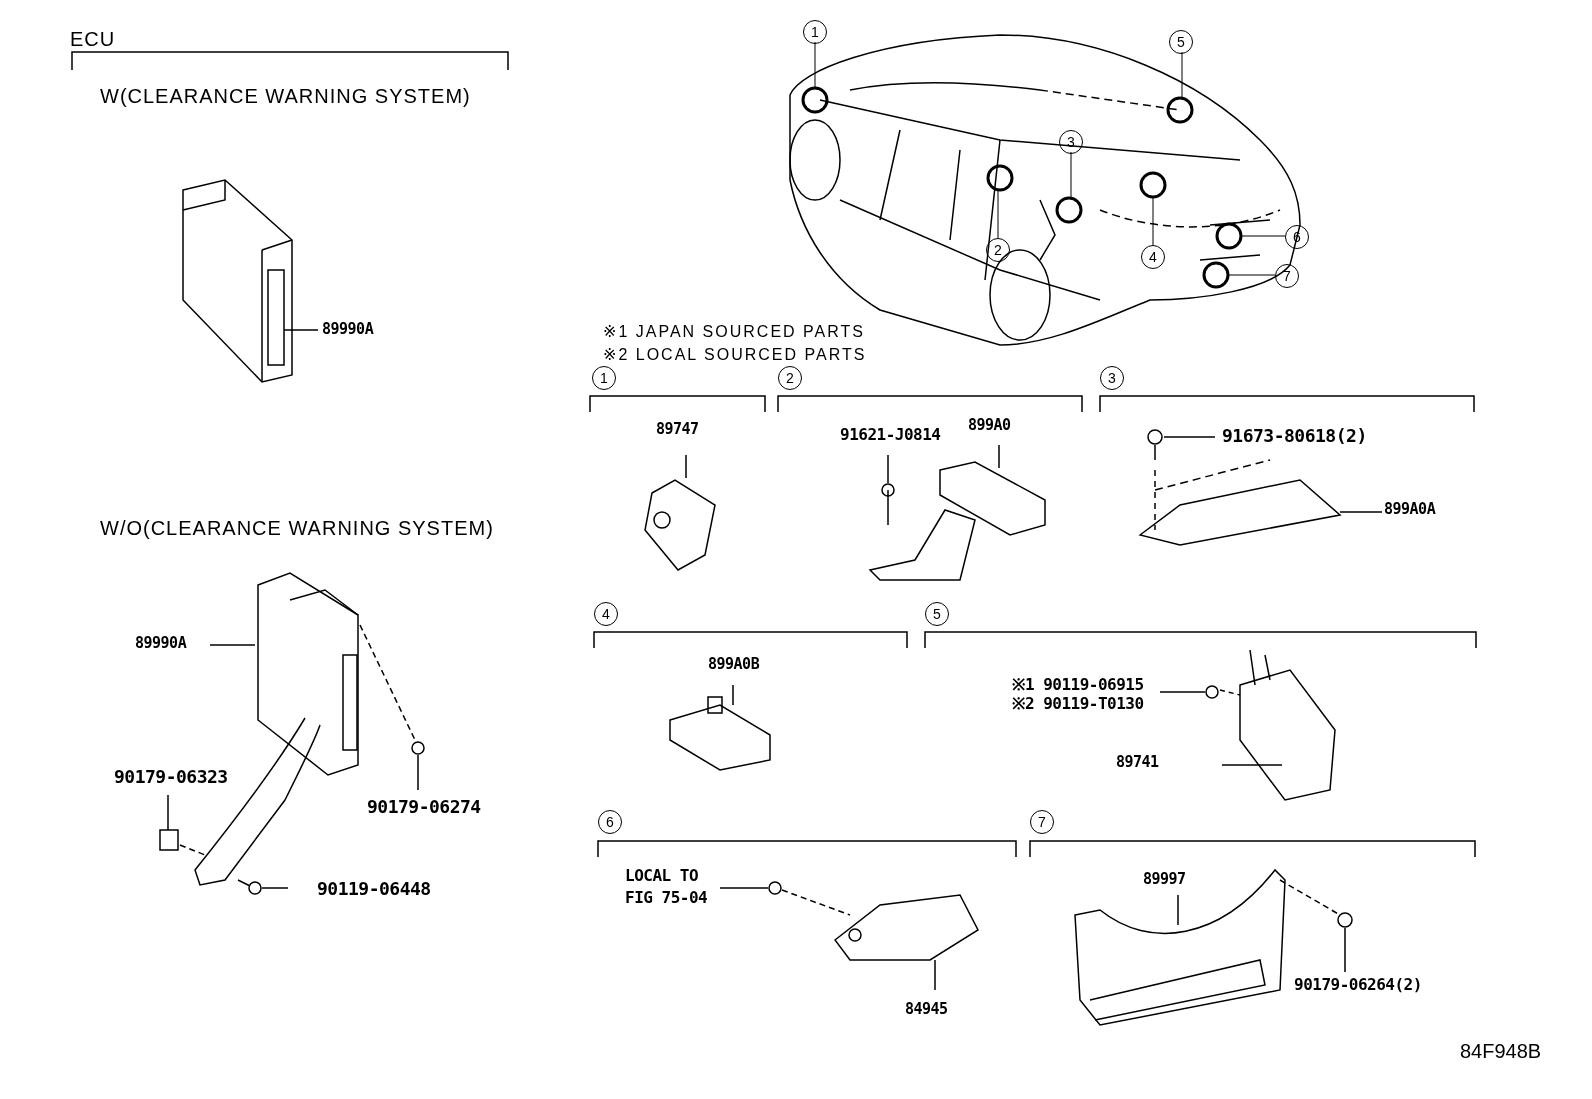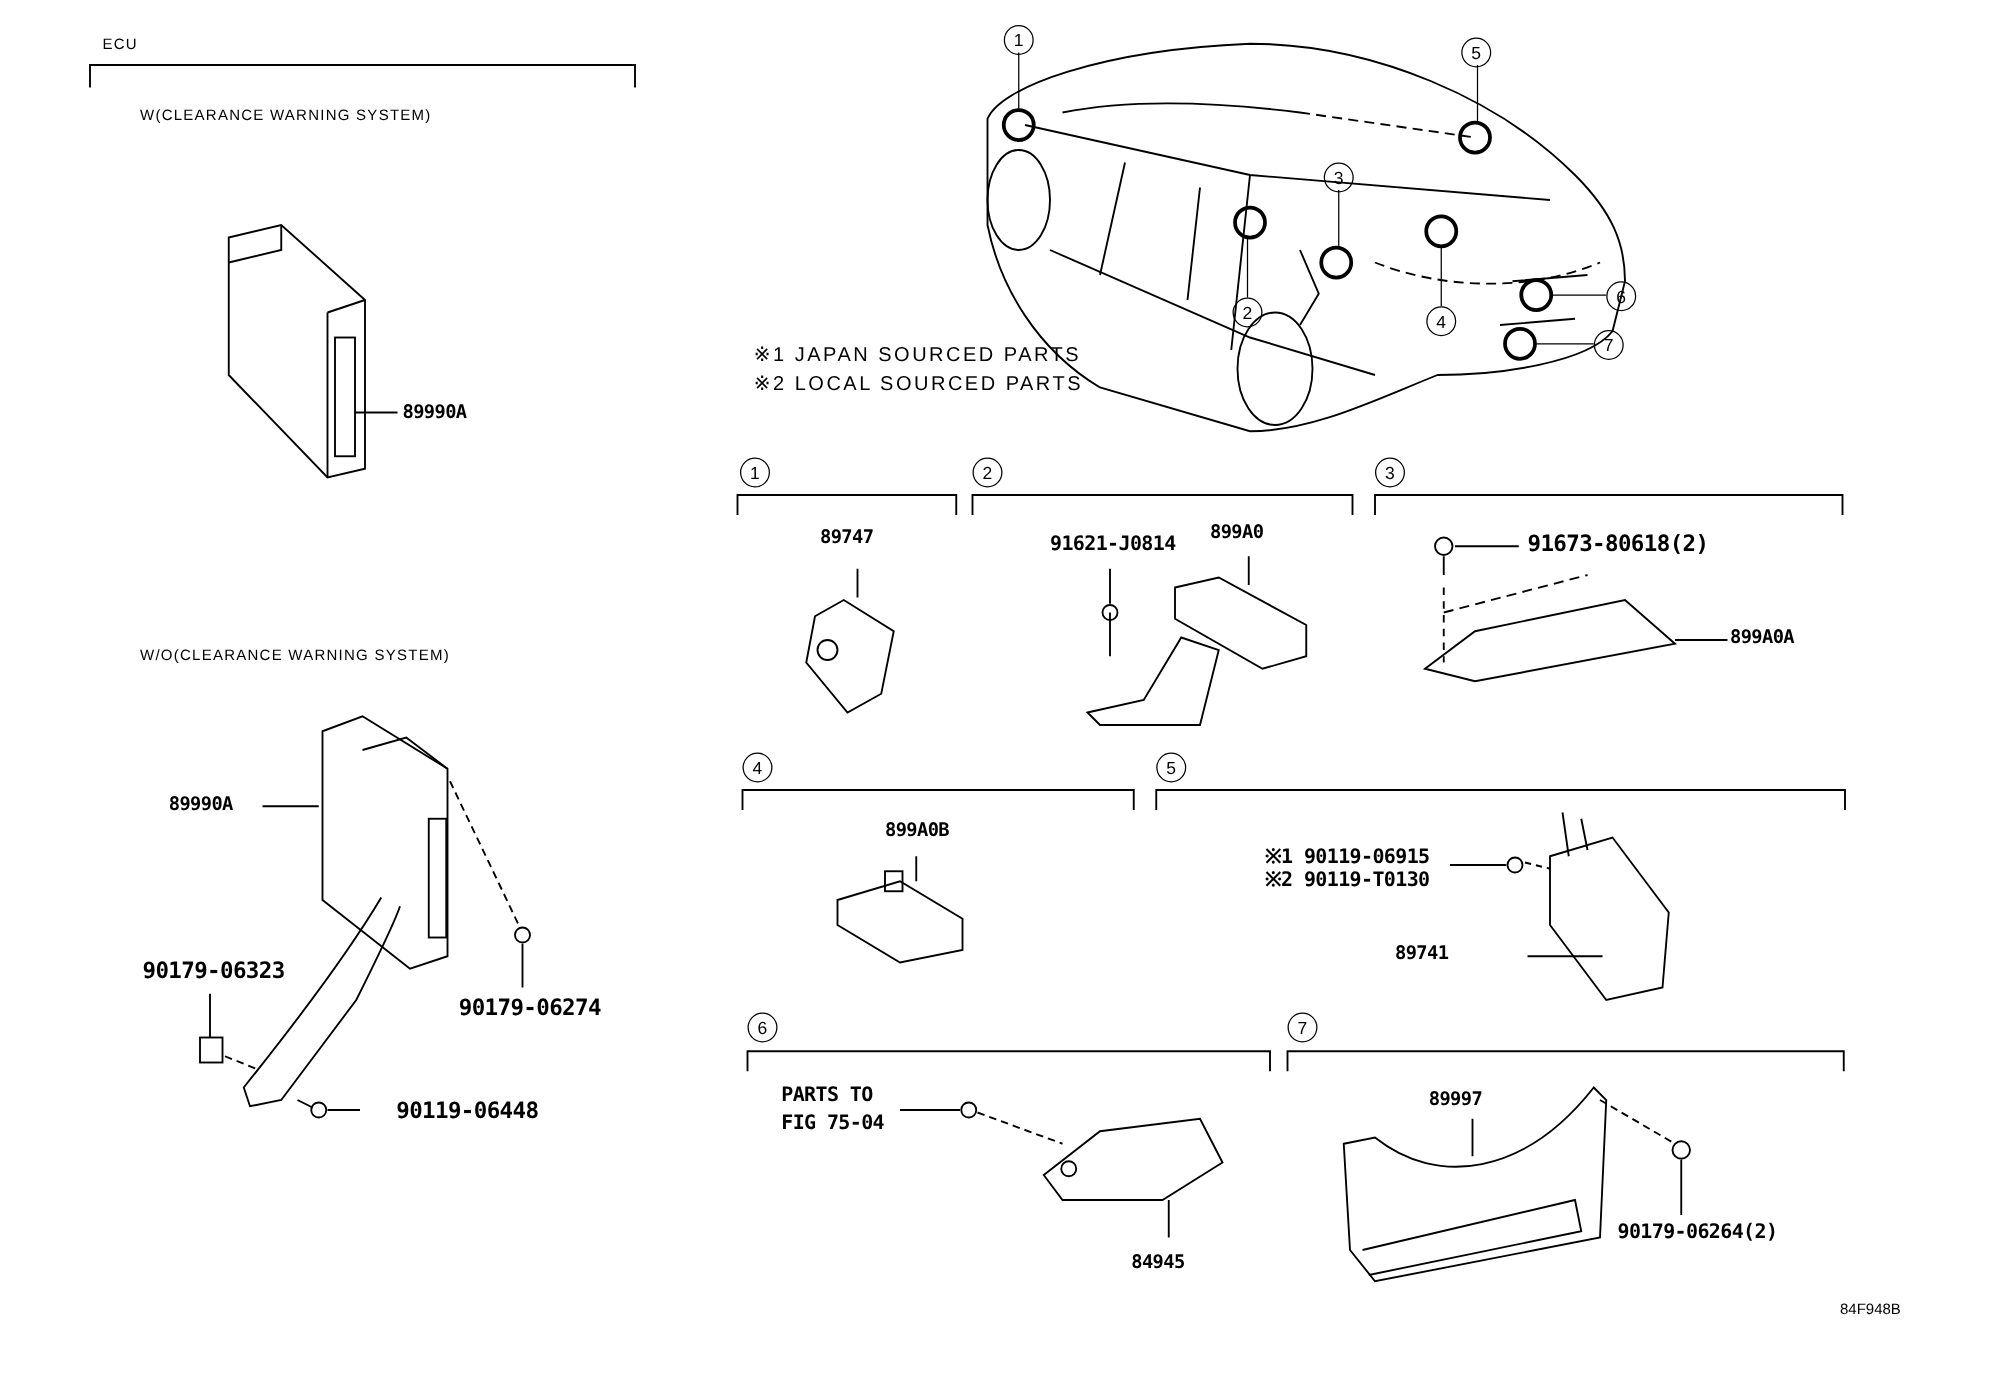--- a/index.html
+++ b/index.html
@@ -1,26 +1,26 @@
 <!DOCTYPE html>
 <html><head>
 <meta charset="utf-8">
 <style>
   html, body { margin:0; padding:0; background:#fff; }
   body { width:1592px; height:1099px; position:relative; overflow:hidden;
          font-family:"DejaVu Sans Mono","Liberation Mono",monospace; color:#000; }
   .lbl { position:absolute; font-family:"Liberation Sans","DejaVu Sans",sans-serif;
-         font-size:12px; letter-spacing:1px; white-space:nowrap;margin-left:12px; }
+         font-size:20px; letter-spacing:1px; white-space:nowrap; }
   .pn { position:absolute; font-family:"DejaVu Sans Mono","Liberation Mono",monospace;
         font-weight:bold; font-size:18px; white-space:nowrap; letter-spacing:-0.5px; }
   .pn.big { font-size:15px; }
   .pn.sm { font-size:16px; }
   .hdr { text-underline-offset:4px; }
   .note { position:absolute; font-family:"Liberation Sans","DejaVu Sans",sans-serif;
-          font-size:16px; letter-spacing:2px; white-space:nowrap; }
+          font-size:16px; letter-spacing:2px; white-space:nowrap;margin-top:48px; }
   svg.art { position:absolute; left:0; top:0; }
   .circ { position:absolute; width:22px; height:22px; border:1.5px solid #000; border-radius:50%;
           font-family:"Liberation Sans",sans-serif; font-size:14px; text-align:center; line-height:22px; }
 </style>
 </head>
 <body>
 
 <svg class="art" width="1592" height="1099" fill="none" stroke="#000" stroke-width="1.5">
 
   <path d="M72 70 V52 H508 V70"></path>
@@ -189,19 +189,19 @@
 
 <div class="pn big" style="left:656px;top:420px;">89747</div>
 <div class="pn sm" style="left:840px;top:425px;">91621-J0814</div>
 <div class="pn big" style="left:968px;top:416px;">899A0</div>
 <div class="pn" style="left:1222px;top:425px;">91673-80618(2)</div>
 <div class="pn big" style="left:1384px;top:500px;">899A0A</div>
 <div class="pn big" style="left:708px;top:655px;">899A0B</div>
 <div class="pn sm" style="left:1012px;top:673px;">※1 90119-06915</div>
 <div class="pn sm" style="left:1012px;top:692px;">※2 90119-T0130</div>
 <div class="pn big" style="left:1116px;top:753px;">89741</div>
-<div class="pn sm" style="left:625px;top:866px;">PARTS TO</div>
+<div class="pn sm" style="left:625px;top:866px;">LOCAL TO</div>
 <div class="pn sm" style="left:625px;top:888px;">FIG 75-04</div>
 <div class="pn big" style="left:905px;top:1000px;">84945</div>
 <div class="pn big" style="left:1143px;top:870px;">89997</div>
 <div class="pn sm" style="left:1294px;top:975px;">90179-06264(2)</div>
 
 <div class="lbl" style="left:1460px;top:1040px;letter-spacing:0;">84F948B</div>
 
 </body></html>

